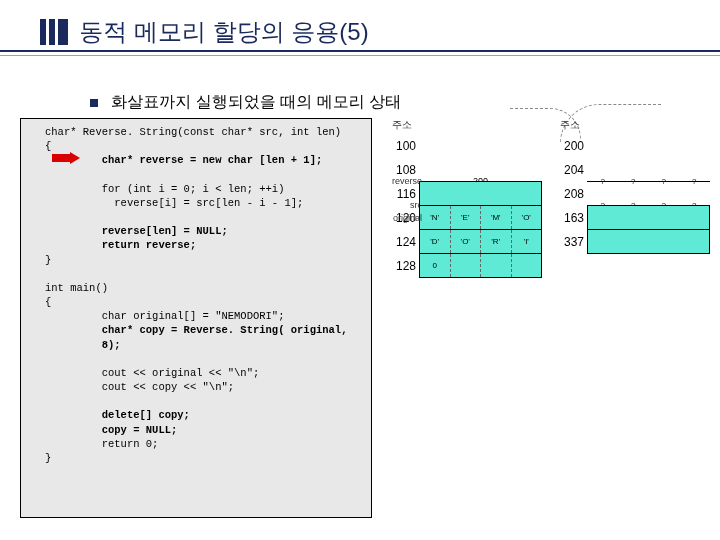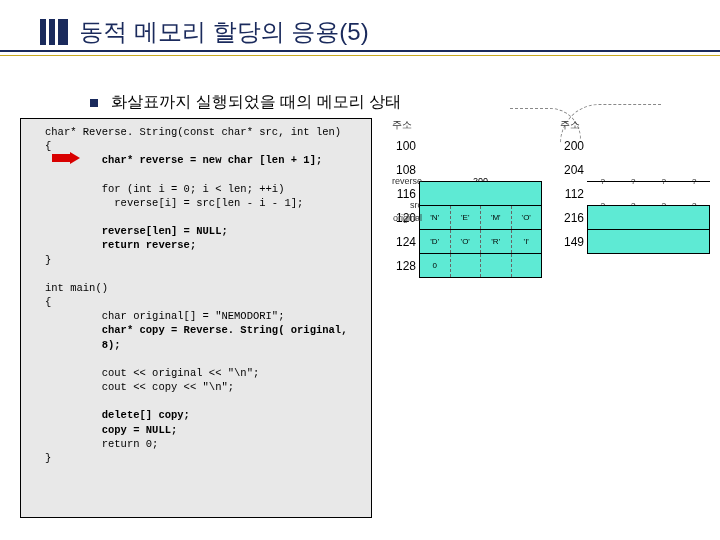--- a/index.html
+++ b/index.html
@@ -310,37 +310,37 @@
       <div class="cell shade">
           <div class="sub">
         <span>?</span>
         <span>?</span>
         <span>?</span>
         <span>?</span>
       </div>
         </div>
     </div>
     <div class="mem-row">
-        <div class="addr">112</div>
+        <div class="addr">208</div>
       <div class="cell shade">
           <div class="sub">
         <span>?</span>
         <span></span>
         <span></span>
         <span></span>
       </div>
         </div>
     </div>
     <div class="mem-row">
-        <div class="addr">216</div>
+        <div class="addr">163</div>
         <div class="cell">
           <span></span>
         </div>
       </div>
     <div class="mem-row">
-        <div class="addr">149</div>
+        <div class="addr">337</div>
         <div class="cell">
           <span></span>
         </div>
       </div>
   </div>
 
 </div>
 
 </body></html>

